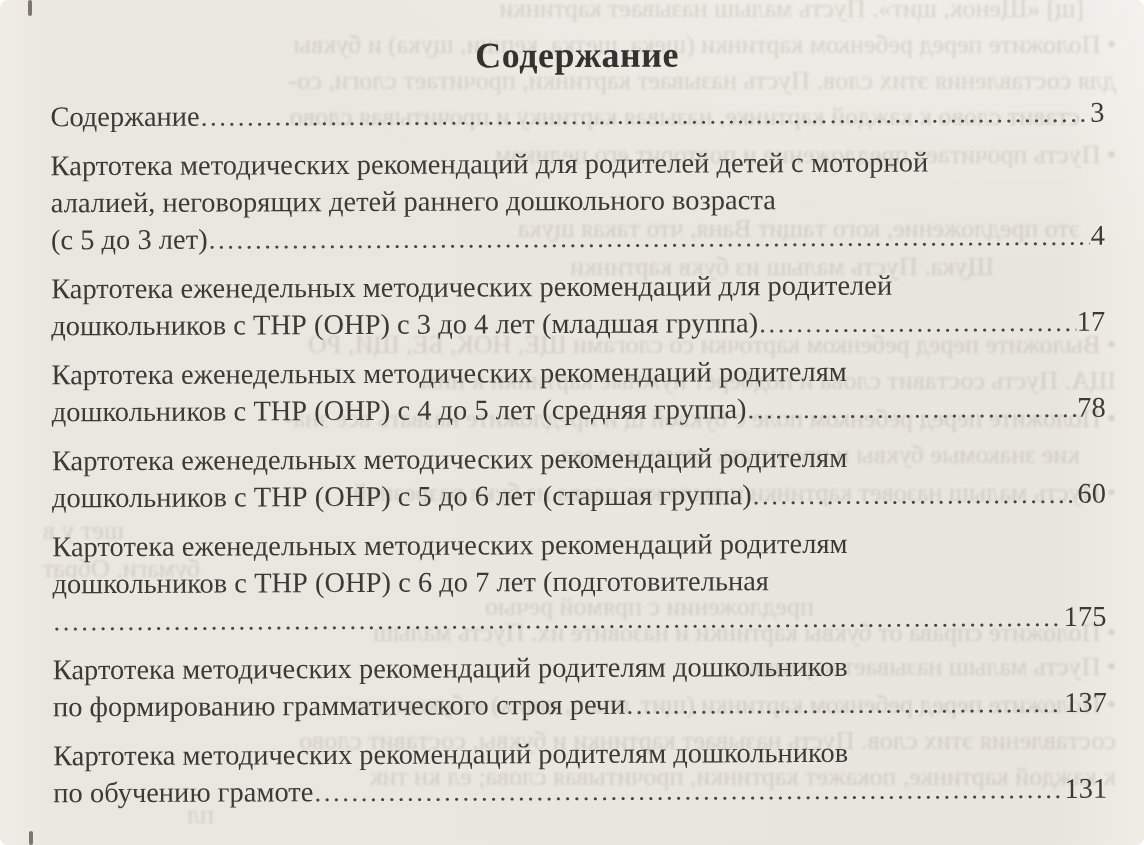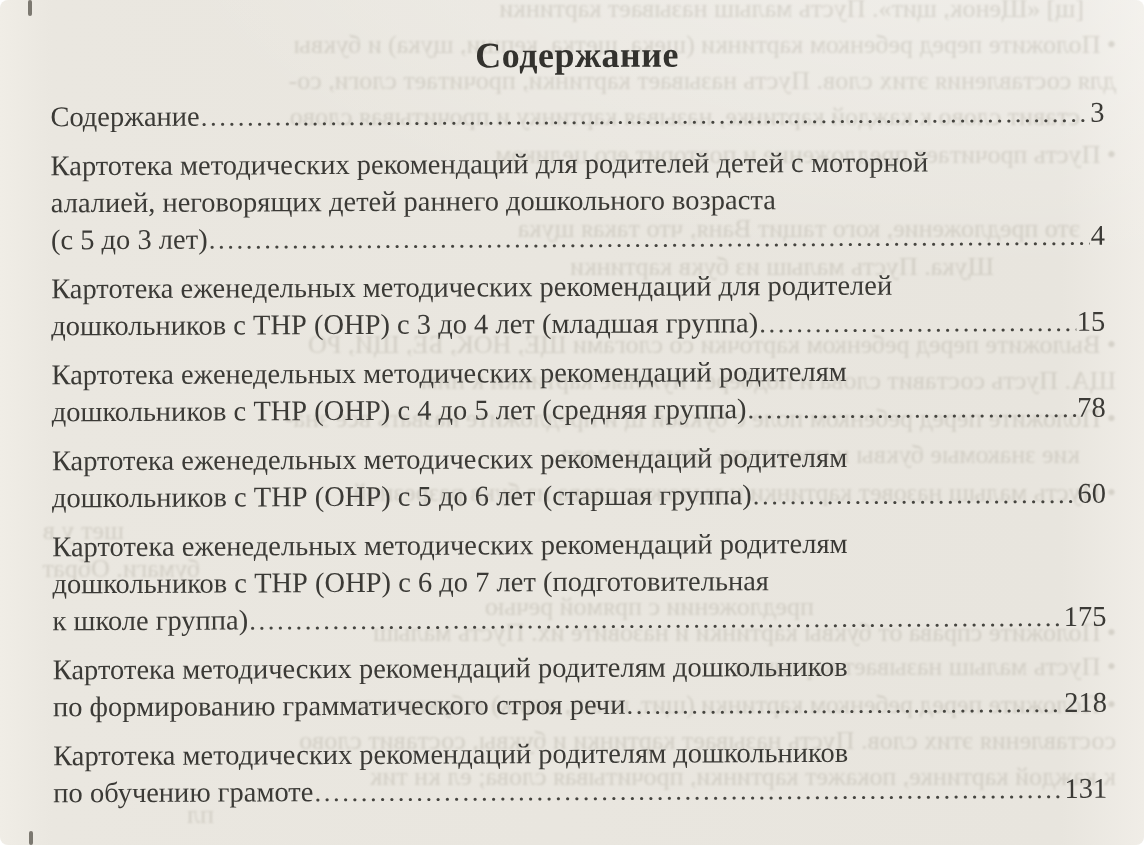--- a/index.html
+++ b/index.html
@@ -145,21 +145,21 @@
       <span class="toc-leader"></span>
       <span class="toc-page">4</span>
     </div>
   </div>
 
   <div class="toc-entry">
     <div class="toc-line">Картотека еженедельных методических рекомендаций для родителей</div>
           <div class="toc-row">
       <span class="toc-text">дошкольников с ТНР (ОНР) с 3 до 4 лет (младшая группа)</span>
       <span class="toc-leader"></span>
-      <span class="toc-page">15</span>
+      <span class="toc-page">17</span>
     </div>
   </div>
 
   <div class="toc-entry">
     <div class="toc-line">Картотека еженедельных методических рекомендаций родителям</div>
           <div class="toc-row">
       <span class="toc-text">дошкольников с ТНР (ОНР) с 4 до 5 лет (средняя группа) </span>
       <span class="toc-leader"></span>
       <span class="toc-page">78</span>
     </div>
@@ -171,32 +171,31 @@
       <span class="toc-text">дошкольников с ТНР (ОНР) с 5 до 6 лет (старшая группа)</span>
       <span class="toc-leader"></span>
       <span class="toc-page">60</span>
     </div>
   </div>
 
   <div class="toc-entry">
     <div class="toc-line">Картотека еженедельных методических рекомендаций родителям</div>
           <div class="toc-line">дошкольников с ТНР (ОНР) с 6 до 7 лет (подготовительная</div>
           <div class="toc-row">
-      <span class="toc-text">к школе группа)</span>
       <span class="toc-leader"></span>
       <span class="toc-page">175</span>
     </div>
   </div>
 
   <div class="toc-entry">
     <div class="toc-line">Картотека методических рекомендаций родителям дошкольников</div>
           <div class="toc-row">
       <span class="toc-text">по формированию грамматического строя речи</span>
       <span class="toc-leader"></span>
-      <span class="toc-page">218</span>
+      <span class="toc-page">137</span>
     </div>
   </div>
 
   <div class="toc-entry">
     <div class="toc-line">Картотека методических рекомендаций родителям дошкольников</div>
           <div class="toc-row">
       <span class="toc-text">по обучению грамоте</span>
       <span class="toc-leader"></span>
       <span class="toc-page">131</span>
     </div>

